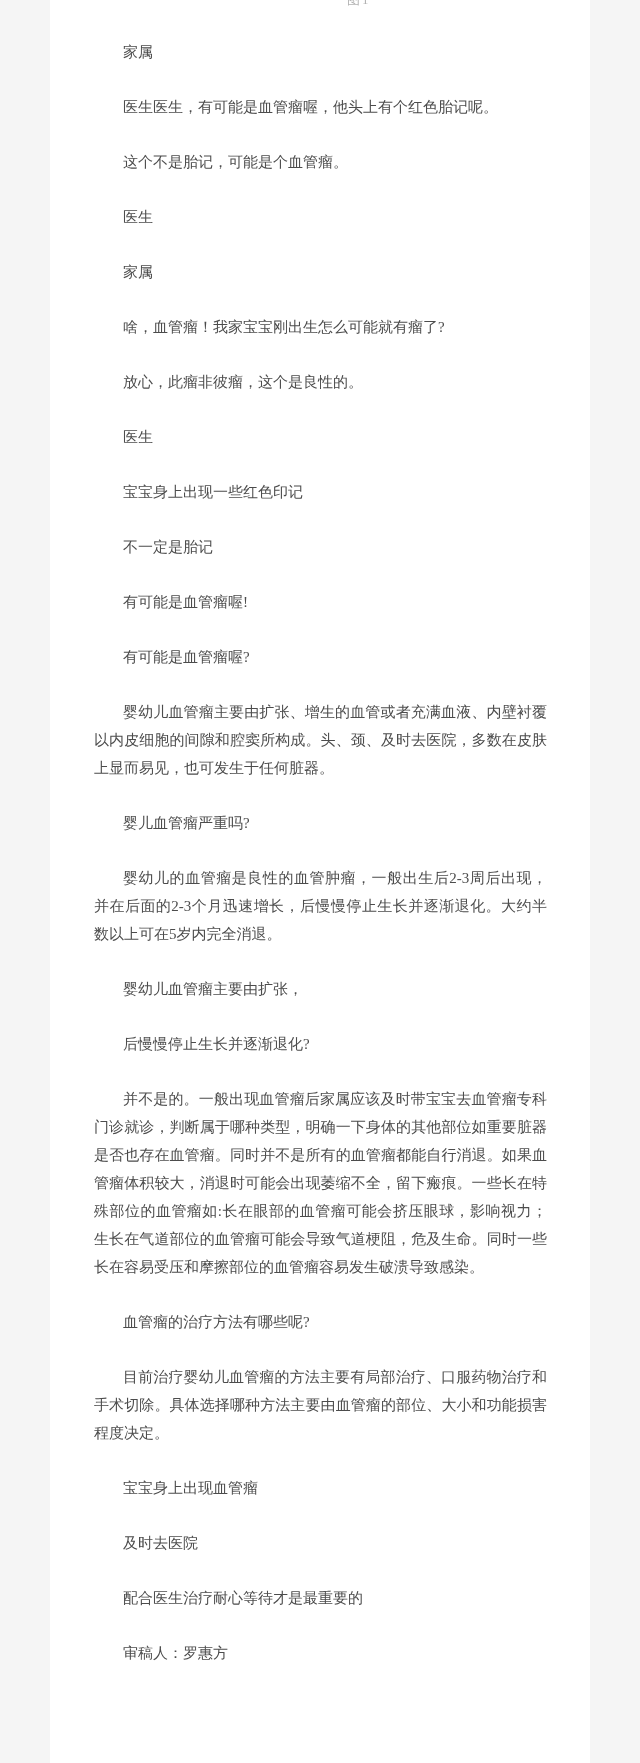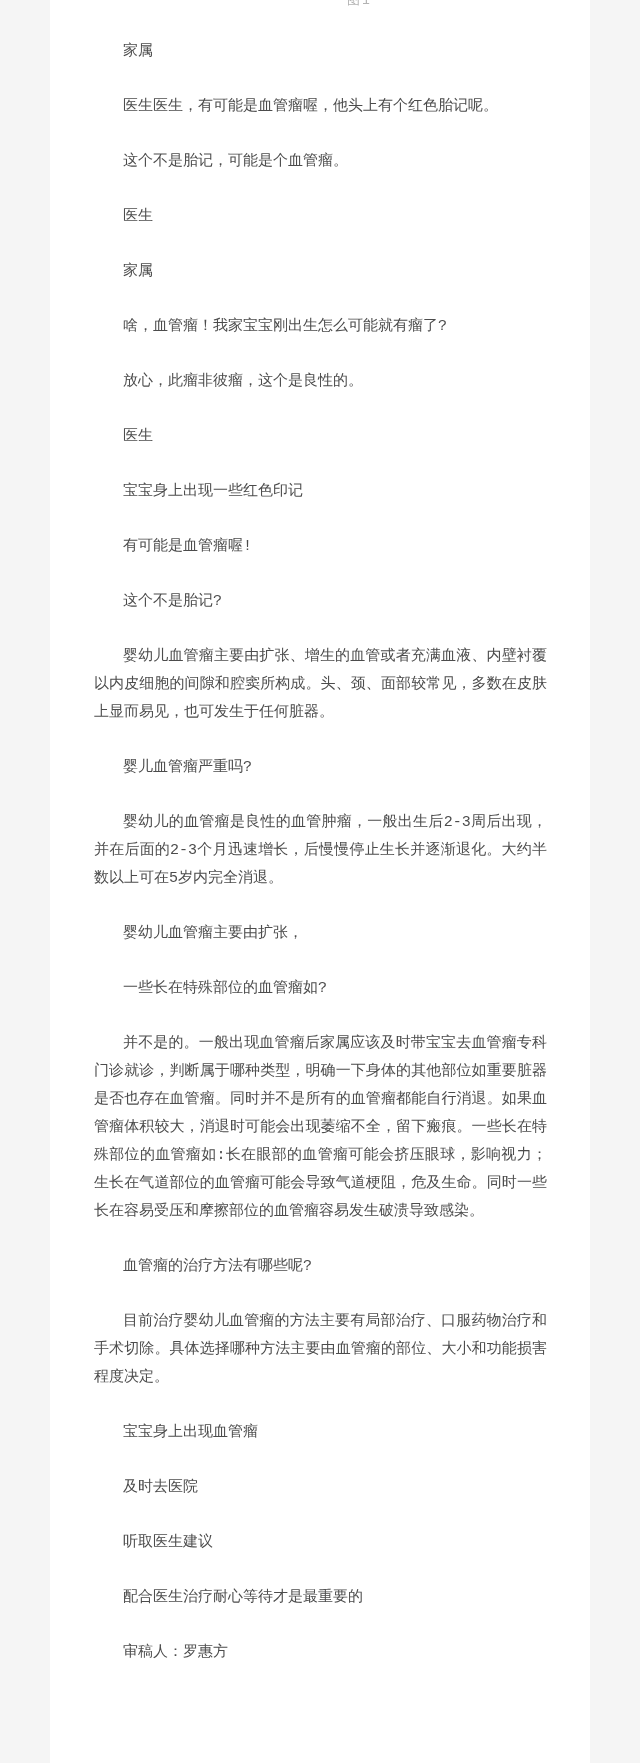--- a/index.html
+++ b/index.html
@@ -9,21 +9,21 @@
   }
   *{box-sizing:border-box;}
   html,body{margin:0;padding:0;background:#f5f5f5;}
   .page{
     position:relative;
     width:540px;
     height:1763px;
     margin:0 auto;
     background:var(--page-bg);
     overflow:hidden;
-    font-family:Liberation Mono, monospace;
+    font-family:Liberation Serif, serif;
     color:var(--text-color);
   }
   .top-caption{
     position:absolute;
     top:-9px;
     left:297px;
     font-size:13px;
     letter-spacing:2px;
     color:var(--caption-color);
   }
@@ -47,29 +47,29 @@
   <div class="content">
     <p class="line">家属</p>
     <p class="line">医生医生，有可能是血管瘤喔，他头上有个红色胎记呢。</p>
     <p class="line">这个不是胎记，可能是个血管瘤。</p>
     <p class="line">医生</p>
     <p class="line">家属</p>
     <p class="line">啥，血管瘤！我家宝宝刚出生怎么可能就有瘤了?</p>
     <p class="line">放心，此瘤非彼瘤，这个是良性的。</p>
     <p class="line">医生</p>
     <p class="line">宝宝身上出现一些红色印记</p>
+    <p class="line">不一定是胎记</p>
     <p class="line">有可能是血管瘤喔!</p>
-    <p class="line">这个不是胎记?</p>
-    <p class="line">婴幼儿血管瘤主要由扩张、增生的血管或者充满血液、内壁衬覆以内皮细胞的间隙和腔窦所构成。头、颈、面部较常见，多数在皮肤上显而易见，也可发生于任何脏器。</p>
+    <p class="line">有可能是血管瘤喔?</p>
+    <p class="line">婴幼儿血管瘤主要由扩张、增生的血管或者充满血液、内壁衬覆以内皮细胞的间隙和腔窦所构成。头、颈、及时去医院，多数在皮肤上显而易见，也可发生于任何脏器。</p>
     <p class="line">婴儿血管瘤严重吗?</p>
     <p class="line">婴幼儿的血管瘤是良性的血管肿瘤，一般出生后2-3周后出现，并在后面的2-3个月迅速增长，后慢慢停止生长并逐渐退化。大约半数以上可在5岁内完全消退。</p>
     <p class="line">婴幼儿血管瘤主要由扩张，</p>
-    <p class="line">一些长在特殊部位的血管瘤如?</p>
+    <p class="line">后慢慢停止生长并逐渐退化?</p>
     <p class="line">并不是的。一般出现血管瘤后家属应该及时带宝宝去血管瘤专科门诊就诊，判断属于哪种类型，明确一下身体的其他部位如重要脏器是否也存在血管瘤。同时并不是所有的血管瘤都能自行消退。如果血管瘤体积较大，消退时可能会出现萎缩不全，留下瘢痕。一些长在特殊部位的血管瘤如:长在眼部的血管瘤可能会挤压眼球，影响视力；生长在气道部位的血管瘤可能会导致气道梗阻，危及生命。同时一些长在容易受压和摩擦部位的血管瘤容易发生破溃导致感染。</p>
     <p class="line">血管瘤的治疗方法有哪些呢?</p>
     <p class="line">目前治疗婴幼儿血管瘤的方法主要有局部治疗、口服药物治疗和手术切除。具体选择哪种方法主要由血管瘤的部位、大小和功能损害程度决定。</p>
     <p class="line">宝宝身上出现血管瘤</p>
     <p class="line">及时去医院</p>
-    <p class="line">听取医生建议</p>
     <p class="line">配合医生治疗耐心等待才是最重要的</p>
     <p class="line">审稿人：罗惠方</p>
   </div>
 </div>
 
 </body></html>

